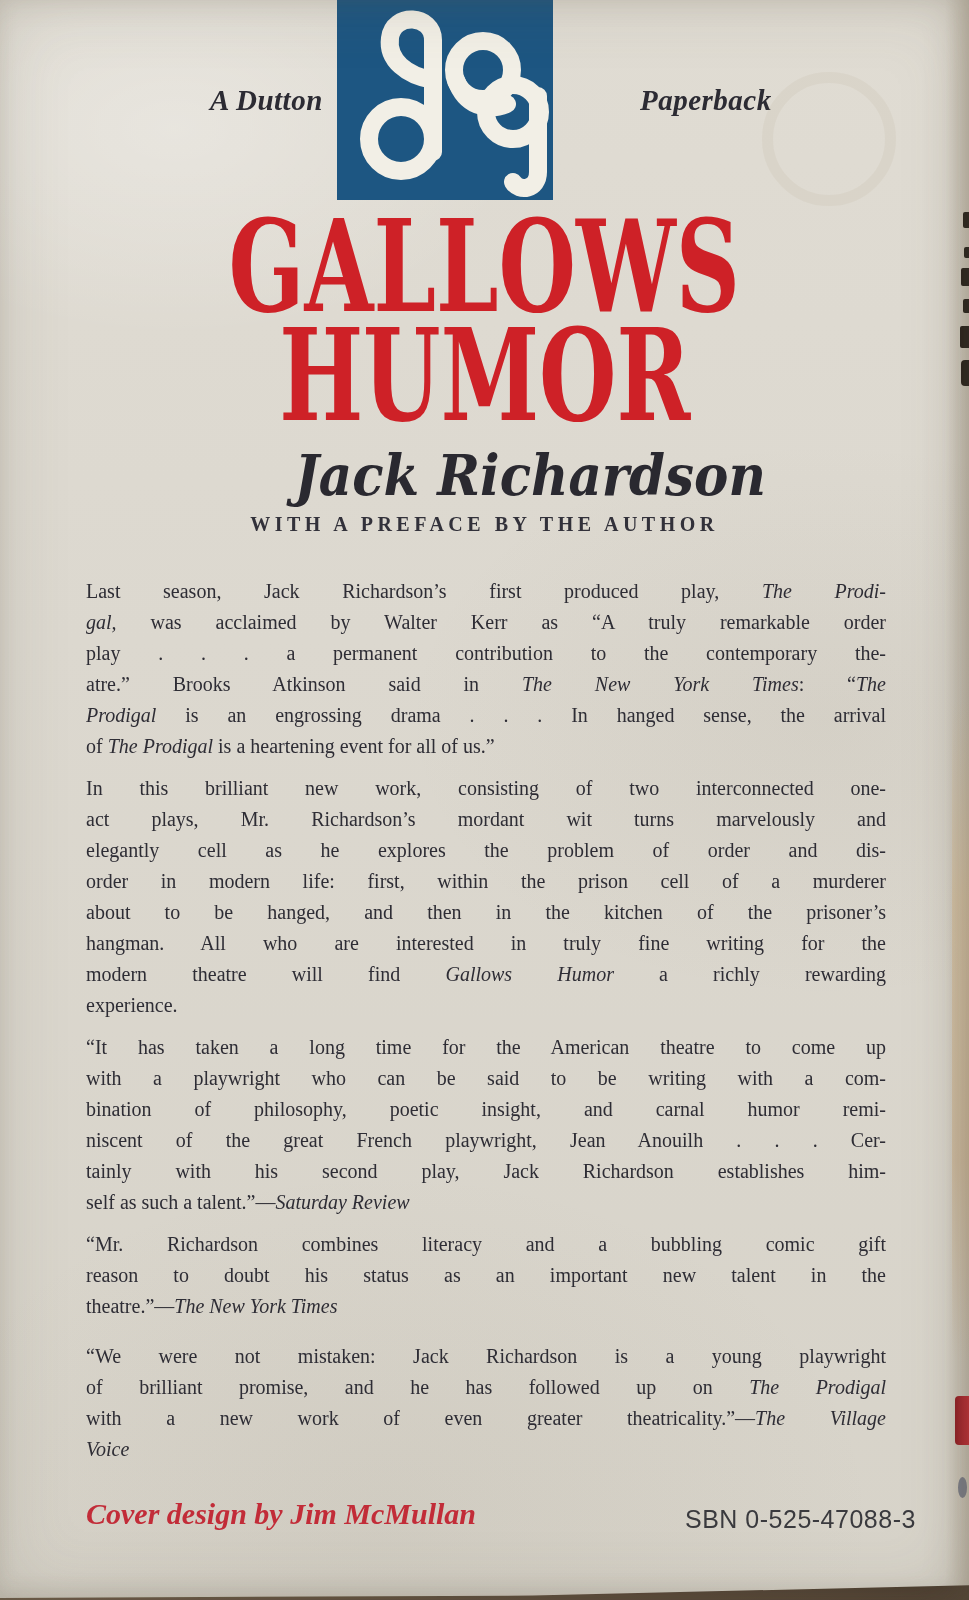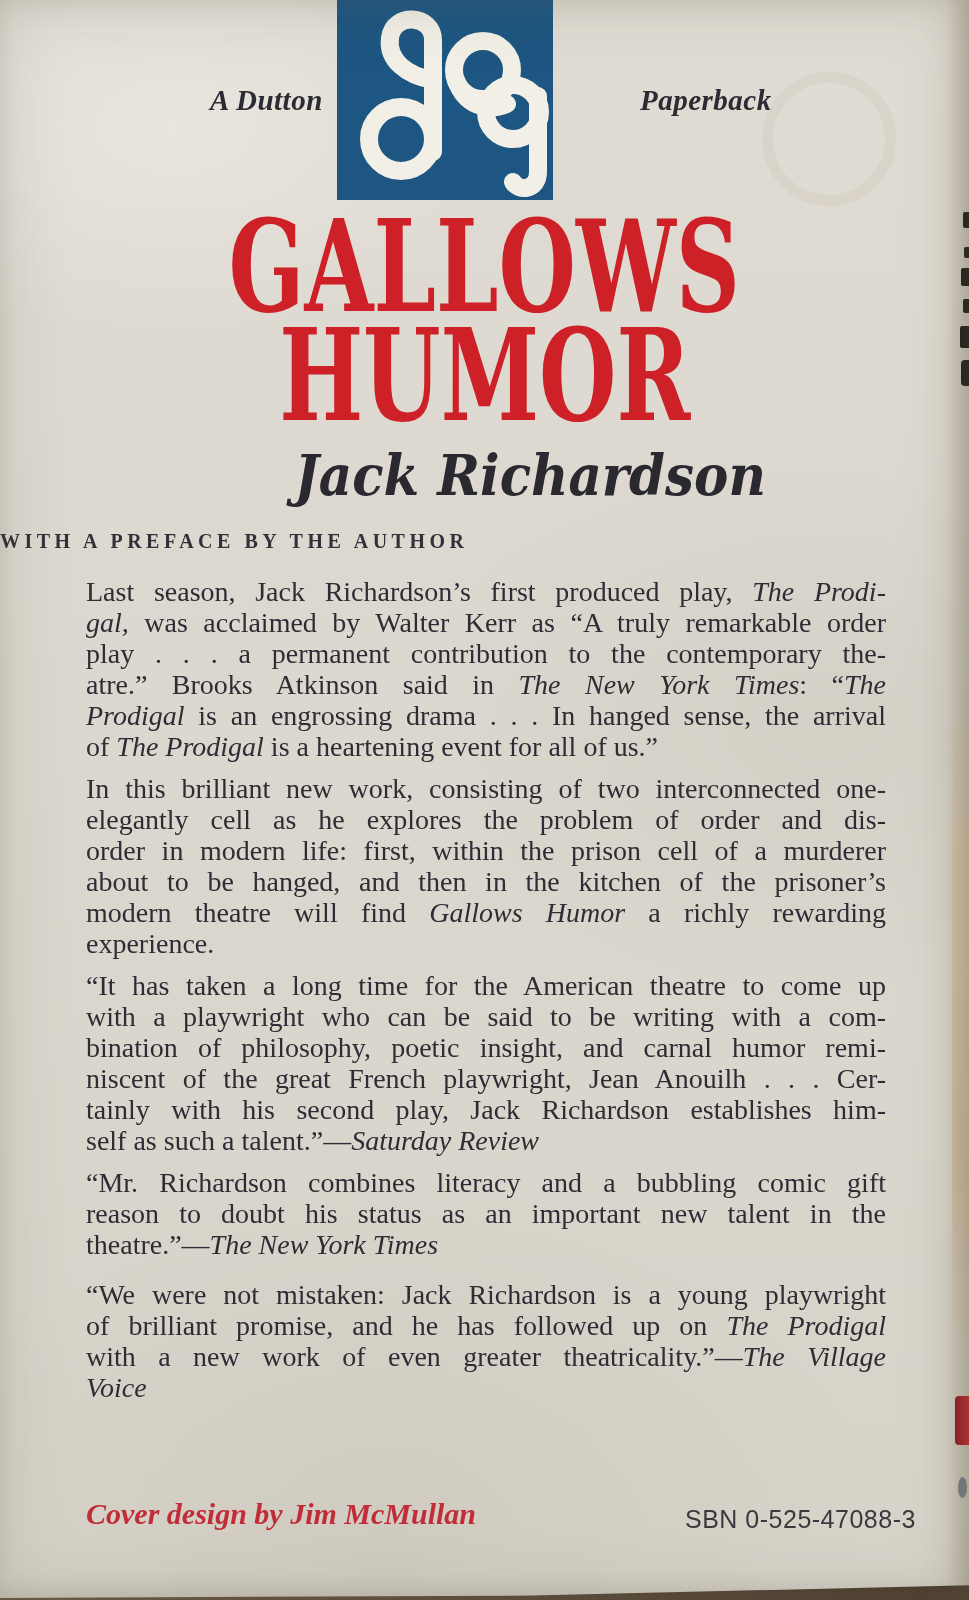--- a/index.html
+++ b/index.html
@@ -44,27 +44,27 @@
   }
   .title .tline{display:inline-block;transform:scaleX(.70);transform-origin:50% 50%;white-space:nowrap;}
   .title .trow{display:block;}
   
   .author{
     position:absolute;left:0;top:444px;width:100%;text-align:center;
     font:italic 700 56px/62px "DejaVu Serif", serif;color:#2a2930;letter-spacing:0;padding-left:46px;
   }
   .author .ascale{display:inline-block;transform:scaleX(.92);transform-origin:50% 50%;white-space:nowrap;}
   .tagline{
-    position:absolute;left:0;top:529px;width:100%;
+    position:absolute;left:0;top:512px;width:100%;text-align:center;
     font:700 20px/24px "Liberation Serif", serif;color:#32313a;letter-spacing:4.5px;
   }
   
   .body-text{
     position:absolute;left:86px;top:576px;width:800px;
-    font-size:28px;line-height:31px;color:#2e2d35;
+    font-size:20px;line-height:31px;color:#2e2d35;
   }
   .para{margin:0 0 11px 0;}
   .para:last-child{margin-bottom:0;margin-top:19px;}
   .line{
     text-align:justify;text-align-last:justify;text-justify:inter-word;
     height:31px;overflow:hidden;white-space:normal;
   }
   .line.last{text-align-last:left;}
   .line i{font-style:italic;}
   
@@ -149,23 +149,25 @@
       <div class="para">
         <div class="line"><span>Last season, Jack Richardson’s first produced play, </span><i>The Prodi-</i></div>
         <div class="line"><i>gal,</i><span> was acclaimed by Walter Kerr as “A truly remarkable order</span></div>
         <div class="line"><span>play . . . a permanent contribution to the contemporary the-</span></div>
         <div class="line"><span>atre.” Brooks Atkinson said in </span><i>The New York Times</i><span>: “</span><i>The</i></div>
         <div class="line"><i>Prodigal</i><span> is an engrossing drama . . . In hanged sense, the arrival</span></div>
         <div class="line last"><span>of </span><i>The Prodigal</i><span> is a heartening event for all of us.”</span></div>
       </div>
       <div class="para">
         <div class="line"><span>In this brilliant new work, consisting of two interconnected one-</span></div>
+        <div class="line"><span>act plays, Mr. Richardson’s mordant wit turns marvelously and</span></div>
         <div class="line"><span>elegantly cell as he explores the problem of order and dis-</span></div>
         <div class="line"><span>order in modern life: first, within the prison cell of a murderer</span></div>
         <div class="line"><span>about to be hanged, and then in the kitchen of the prisoner’s</span></div>
+        <div class="line"><span>hangman. All who are interested in truly fine writing for the</span></div>
         <div class="line"><span>modern theatre will find </span><i>Gallows Humor</i><span> a richly rewarding</span></div>
         <div class="line last"><span>experience.</span></div>
       </div>
       <div class="para">
         <div class="line"><span>“It has taken a long time for the American theatre to come up</span></div>
         <div class="line"><span>with a playwright who can be said to be writing with a com-</span></div>
         <div class="line"><span>bination of philosophy, poetic insight, and carnal humor remi-</span></div>
         <div class="line"><span>niscent of the great French playwright, Jean Anouilh . . . Cer-</span></div>
         <div class="line"><span>tainly with his second play, Jack Richardson establishes him-</span></div>
         <div class="line last"><span>self as such a talent.”—</span><i>Saturday Review</i></div>

